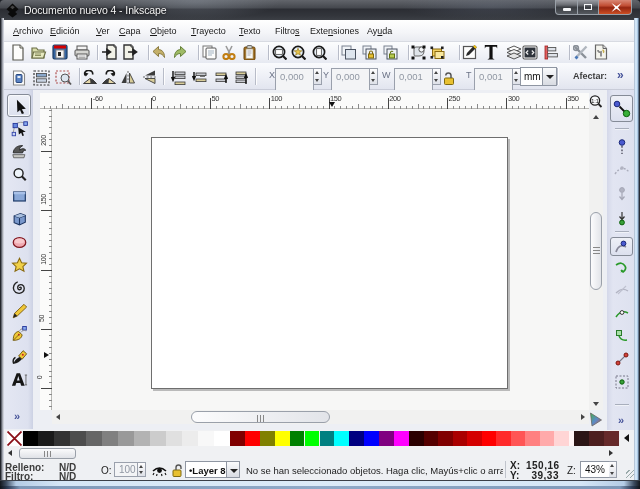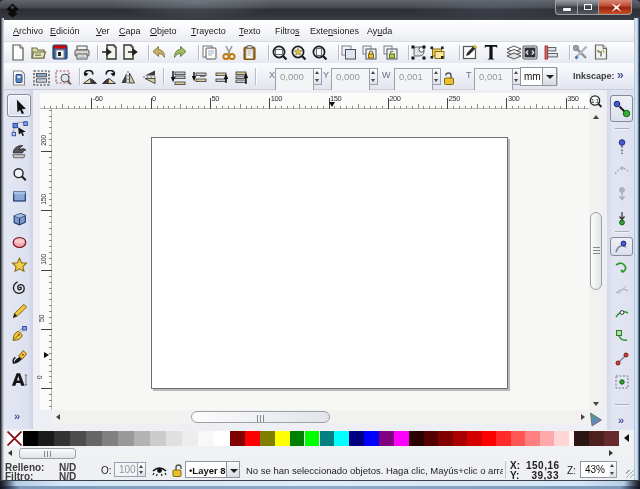--- a/index.html
+++ b/index.html
@@ -54,20 +54,21 @@
 .combo{position:absolute;background:#fff;border:1px solid #8f96a2;box-sizing:border-box}
 .combobtn{position:absolute;border:1px solid #8f96a2;background:linear-gradient(#fafbfc,#d8dbe2);box-sizing:border-box}
 .combobtn:after{content:"";position:absolute;left:3px;top:7px;border-left:4px solid transparent;border-right:4px solid transparent;border-top:4px solid #222}
 </style></head>
 <body>
 <div class="win">
 <div class="abs title">
       <div class="abs blob1"></div>
       <div class="abs blob2"></div>
     </div>
+<div class="abs title-text">Documento nuevo 4 - Inkscape</div>
 <svg class="abs" style="left:5px;top:3px" width="15" height="15" viewBox="0 0 15 15">
       <path d="M7.5 0.5 L13.5 6.2 L10.2 9 L12.2 11 L7.5 14.5 L2.8 11 L4.8 9 L1.5 6.2 Z" fill="#0a0a0a"></path>
       <path d="M5.2 4.2 L7.5 2.4 L9.8 4.2 L7.5 6.2 Z" fill="#444"></path>
     </svg>
 
 <div class="wb" style="left:555px;width:23px;border-radius:0 0 0 4px">
       <div class="abs" style="left:7px;top:8px;width:8px;height:3px;background:#f4f6f8;border-radius:1px"></div>
     </div>
 <div class="wb" style="left:577px;width:22px">
       <div class="abs" style="left:6px;top:4px;width:8px;height:6px;border:1.5px solid #f4f6f8;box-sizing:border-box"></div>
@@ -248,21 +249,21 @@
 <div class="spin dis" style="left:327px;top:5px;width:39px">0,000</div>
 <div class="spinbtn" style="left:366px;top:5px"></div>
 <span class="abs" style="left:378px;top:7px;font-size:9px;color:#6b7286">W</span>
 <div class="spin dis" style="left:390px;top:5px;width:39px">0,001</div>
 <div class="spinbtn" style="left:429px;top:5px"></div>
 <span class="abs" style="left:462px;top:7px;font-size:9px;color:#6b7286">T</span>
 <div class="spin dis" style="left:470px;top:5px;width:39px">0,001</div>
 <div class="spinbtn" style="left:509px;top:5px"></div>
 <div class="combo" style="left:516px;top:4px;width:23px;height:19px;font-size:10px;color:#111;line-height:17px;padding-left:3px">mm</div>
 <div class="combobtn" style="left:538px;top:4px;width:15px;height:19px"></div>
-<span class="abs sb-bold" style="left:569px;top:8px;font-size:9px">Inkscape:</span>
+<span class="abs sb-bold" style="left:569px;top:8px;font-size:9px">Afectar:</span>
 <span class="abs" style="left:613px;top:5px;font-size:12px;color:#47549a;font-weight:bold">»</span>
 </div>
 <svg class="abs" style="left:11px;top:70px" width="16" height="16" viewBox="0 0 16 16">
       <path d="M2.5 1 L10.5 1 L13.5 4 L13.5 15 L2.5 15 Z" fill="#fcfcfa" stroke="#888" stroke-width="1.1"></path>
       <rect x="5" y="4.5" width="6" height="8" rx="0.8" fill="#5b84c4" stroke="#28477e"></rect>
       <rect x="6.5" y="6" width="3" height="2" fill="#e8eef6"></rect>
     </svg>
 <svg class="abs" style="left:33px;top:70px" width="18" height="16" viewBox="0 0 18 16">
       <rect x="1" y="1" width="15" height="14" fill="none" stroke="#333" stroke-width="1.2" stroke-dasharray="2 1.6"></rect>
       <rect x="3.5" y="3.5" width="10" height="3.4" fill="#8aa8cc" stroke="#444" stroke-width="0.8"></rect>

